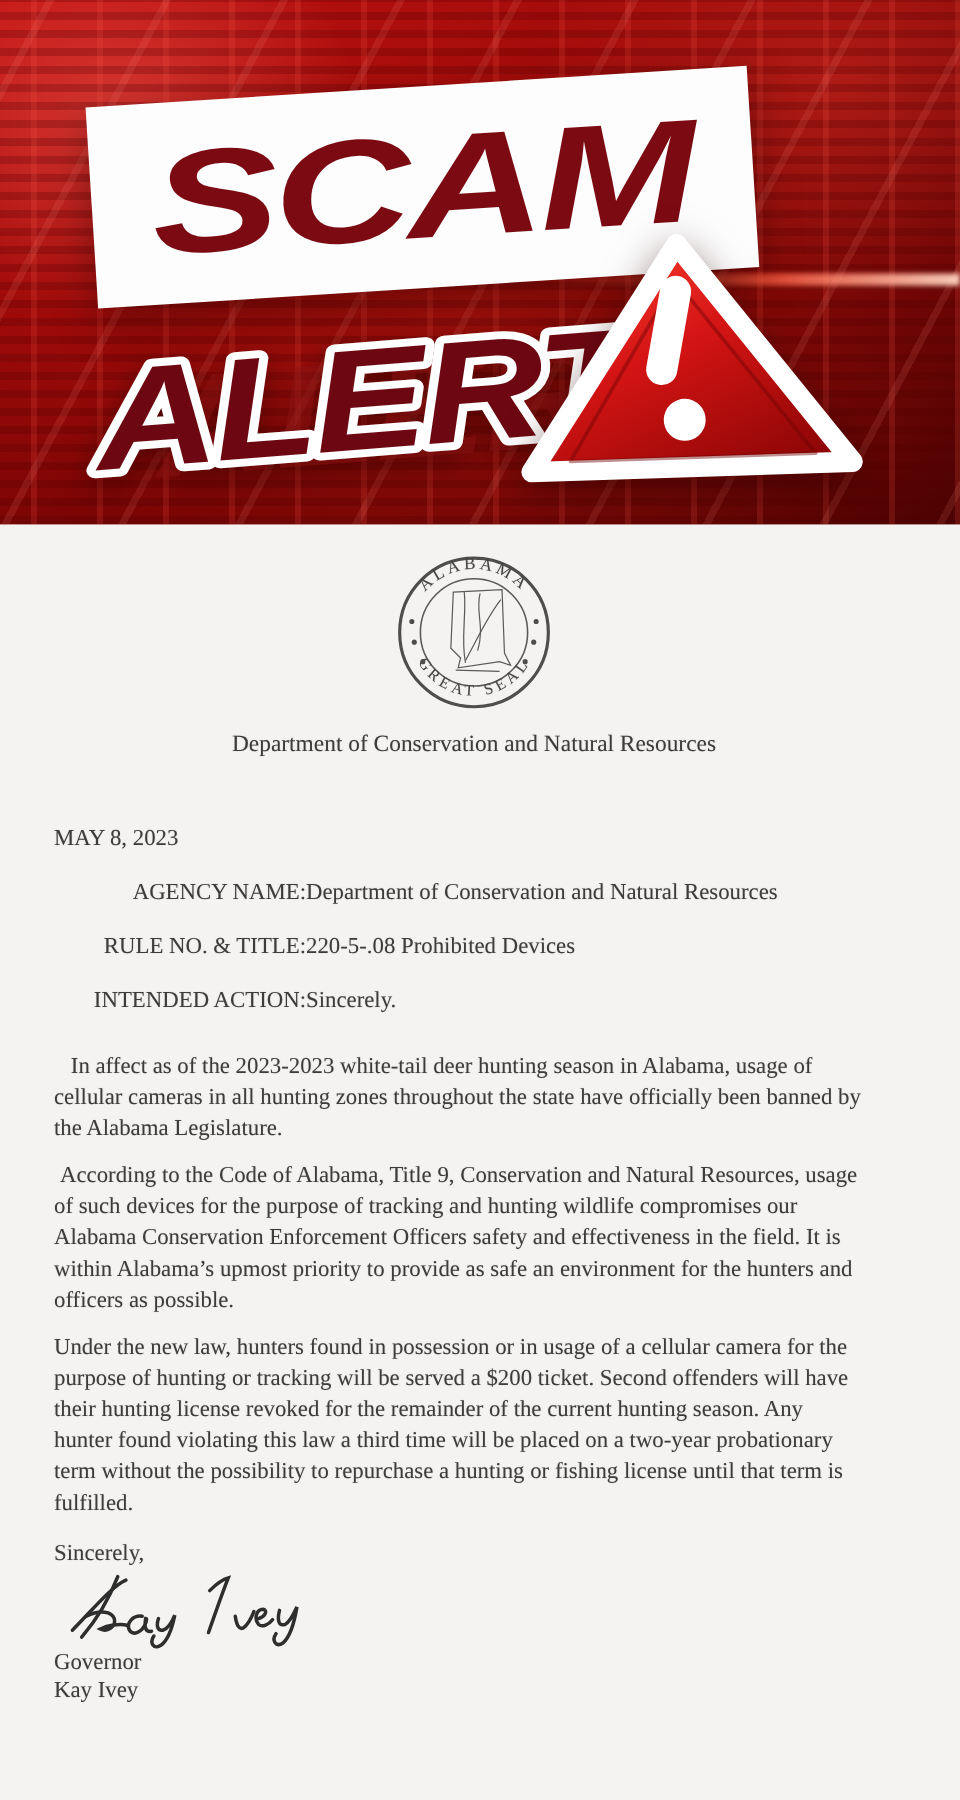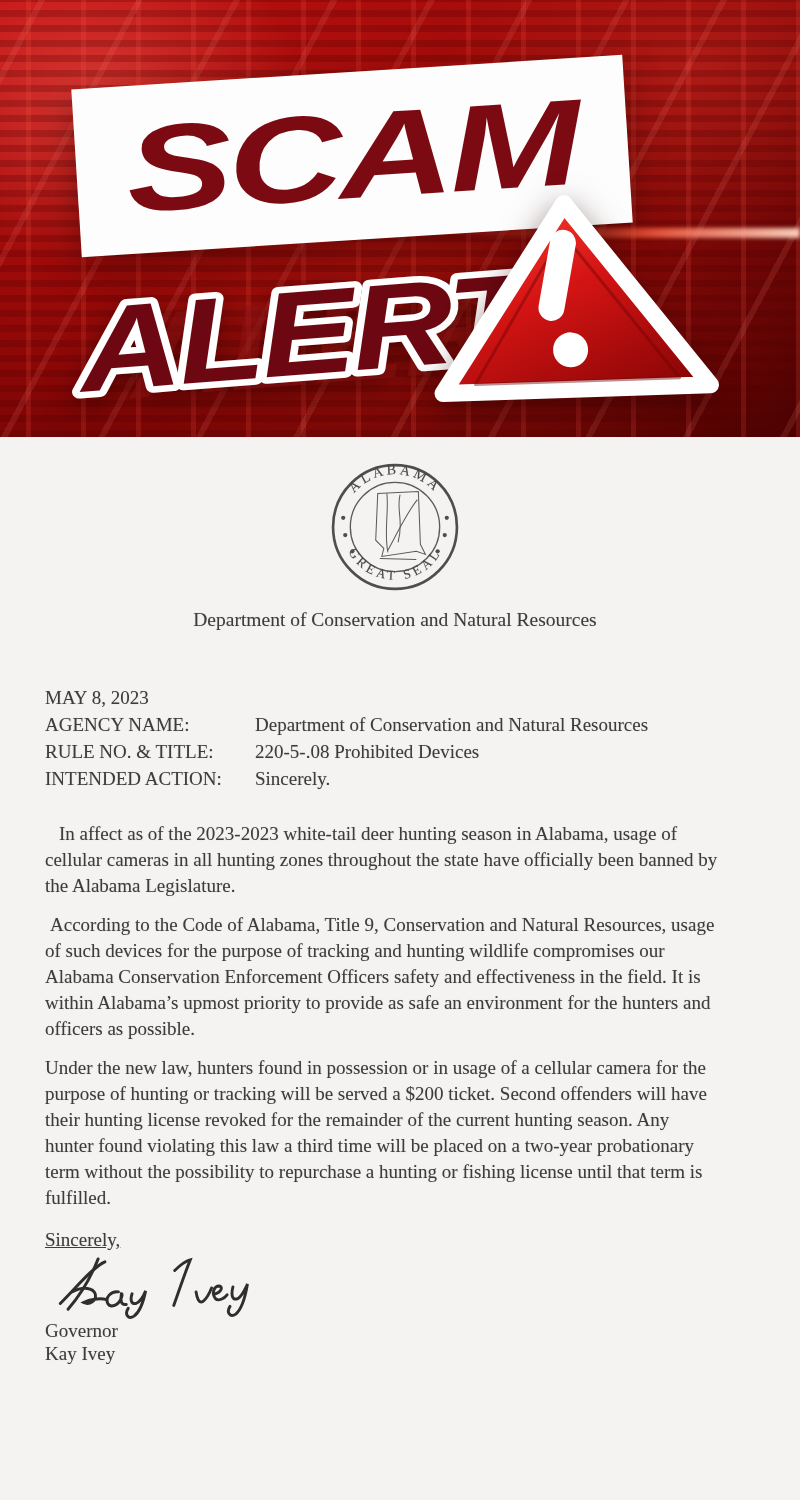--- a/index.html
+++ b/index.html
@@ -54,27 +54,27 @@
     position:relative; width:800px; height:1063px; overflow:hidden;
     padding:24px 55px 0 45px;
     color:#3d3c3a; font-size:19px;
     text-shadow:0 0 1px rgba(70,70,70,.28);
   }
   .seal-wrap { width:100%; text-align:center; }
   .org { text-align:center; margin-top:10px; font-size:19.5px; line-height:24px; }
   .u { text-underline-offset:3px; }
   .date-line { margin-top:52px; line-height:27px; }
   .notice-line { margin-top:18px; line-height:27px; }
-  .frow { display:flex; line-height:27px; }
+  .frow { display:flex; margin-top:18px; line-height:27px;text-align:right; }
   .frow .lbl { width:210px; flex:0 0 210px; }
   .para { line-height:26px; max-width:676px; }
   .p1 { margin-top:29px; text-indent:14px; }
   .p2 { margin-top:13px; text-indent:5px; }
   .p3 { margin-top:13px; }
-  .closing { margin-top:16px; line-height:26px;text-decoration:underline; }
+  .closing { margin-top:16px; line-height:26px; }
   .sig-svg { display:block; margin:2px 0 0 6px; }
   .signer { line-height:23px; }
 </style>
 </head>
 <body>
 
 <div class="page">
 
   <div class="banner">
     <div class="matrix"></div>

